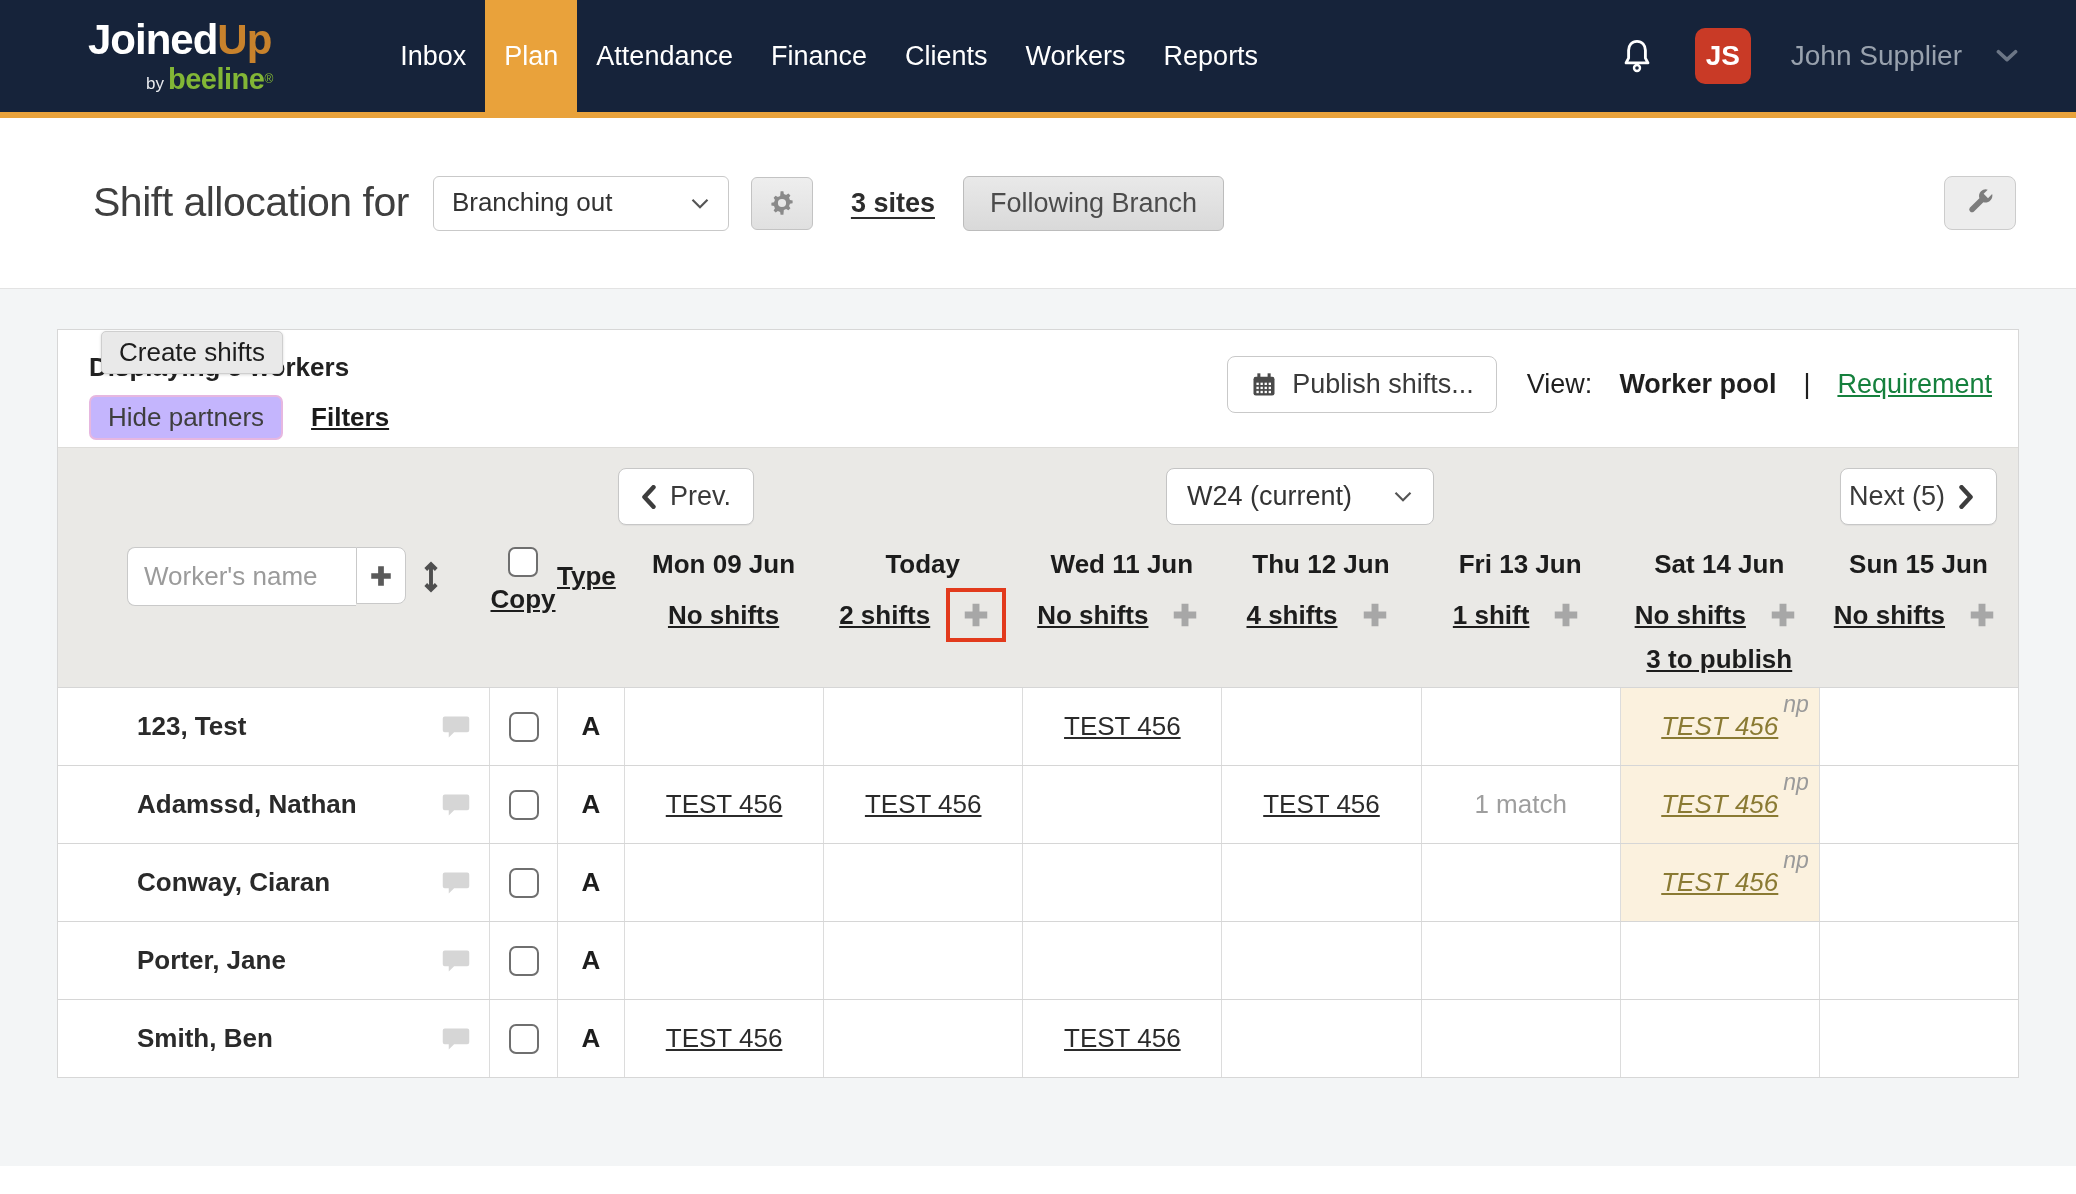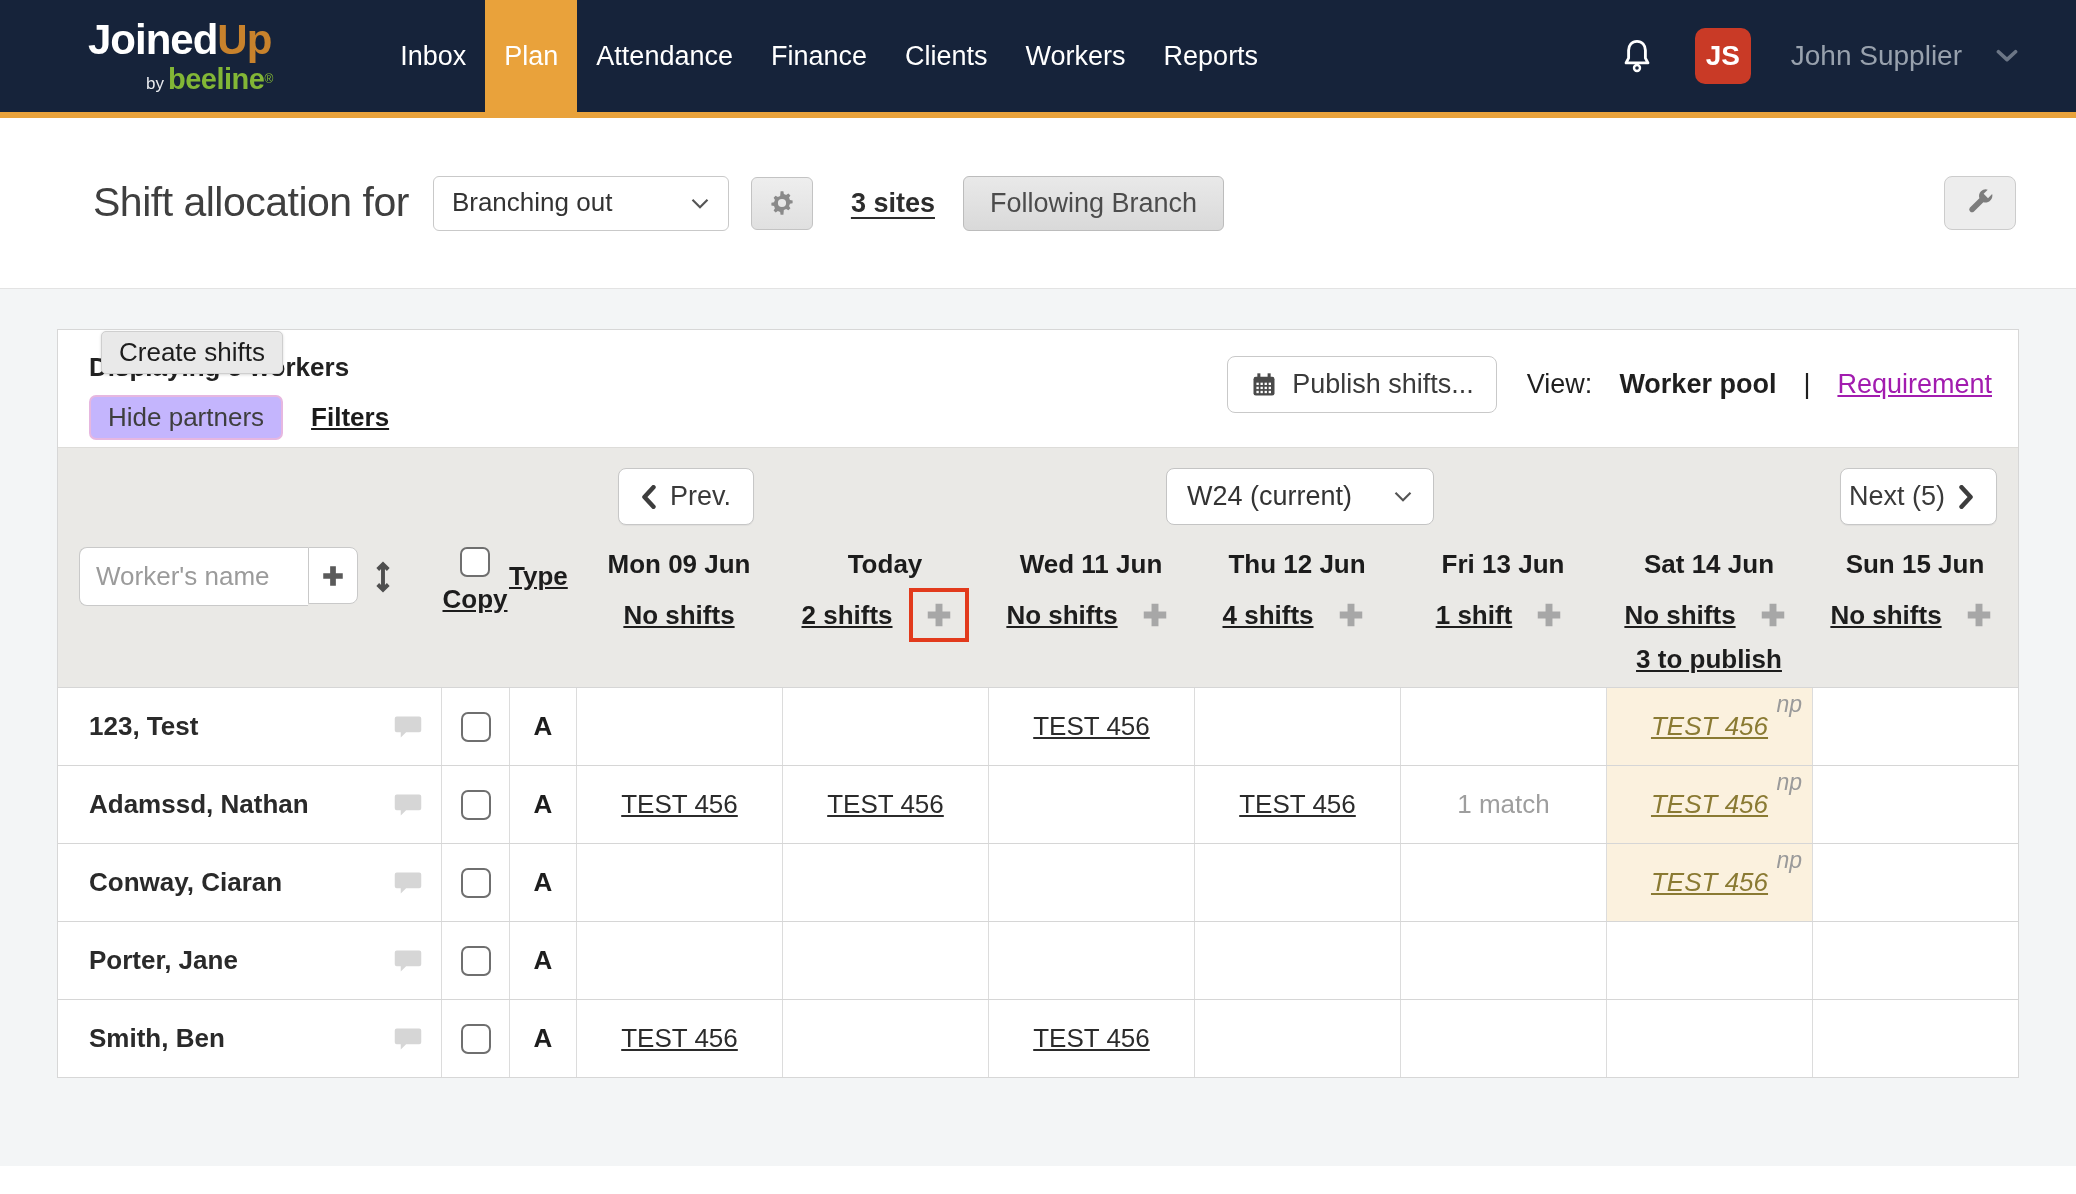--- a/index.html
+++ b/index.html
@@ -57,36 +57,36 @@
   .displaying{font-size:26px;font-weight:700;color:#222;margin-top:2px;}
   .ph-actions{margin-top:12px;display:flex;align-items:center;gap:28px;}
   .hide-partners{border:2px solid #e6b7e0;background:#c4b5fd;border-radius:7px;
                  padding:5px 17px;font-size:26px;color:#3e3e3e;}
   .filters-link{font-size:26px;font-weight:600;color:#1b1b1b;text-decoration:underline;}
   .ph-right{position:absolute;right:26px;top:26px;display:flex;align-items:center;gap:30px;}
   .publish-btn{display:flex;align-items:center;gap:14px;background:#fff;border:1px solid #c9c9c9;
                border-radius:8px;padding:12px 22px;font-size:27px;color:#3a3a3a;}
   .view-switch{display:flex;align-items:center;gap:27px;font-size:27px;color:#1f1f1f;}
   .view-switch b{font-weight:700;}
-  .view-switch a{color:#a21caf;text-decoration:underline;}
+  .view-switch a{color:#15803d;text-decoration:underline;}
 
   
   .toolbar{background:#eae9e6;border-top:1px solid #dddcd9;padding:20px 0 12px;}
   .week-row{position:relative;height:57px;}
   .wk-btn{position:absolute;top:0;height:57px;display:flex;align-items:center;gap:14px;
           background:#fff;border:1px solid #c7c7c7;border-radius:8px;padding:0 22px;
           font-size:27px;color:#3a3a3a;box-sizing:border-box;box-shadow:0 1px 1px rgba(0,0,0,.05);}
   .wk-btn.prev{left:560px;}
   .wk-btn.next{right:21px;padding-left:8px;}
   .week-select{position:absolute;left:1108px;top:0;width:268px;height:57px;background:#fff;
                border:1px solid #c4c4c4;border-radius:8px;display:flex;align-items:center;
                justify-content:space-between;padding:0 20px;box-sizing:border-box;
                font-size:27px;color:#333;cursor:pointer;}
 
-  .hgrid,.trow{display:grid;grid-template-columns:383px 68px 67px repeat(7,1fr);}
+  .hgrid,.trow{display:grid;grid-template-columns:383px 68px 67px repeat(7,1fr);padding-left:48px;}
   .hgrid{margin-top:22px;align-items:start;}
   .name-hcell{display:flex;align-items:center;gap:16px;padding-left:21px;}
   .input-group{display:flex;}
   .input-group input{width:196px;height:57px;border:1px solid #c9c9c9;border-right:none;
                      border-radius:8px 0 0 8px;padding:0 16px;font-size:26px;color:#333;
                      background:#fff;outline:none;font-family:"Liberation Sans",sans-serif;}
   .input-group input::placeholder{color:#9b9b9b;}
   .add-worker{width:50px;height:57px;border:1px solid #c9c9c9;border-radius:0 8px 8px 0;
               background:#fff;display:flex;align-items:center;justify-content:center;box-sizing:border-box;}
   .sort{display:flex;}

